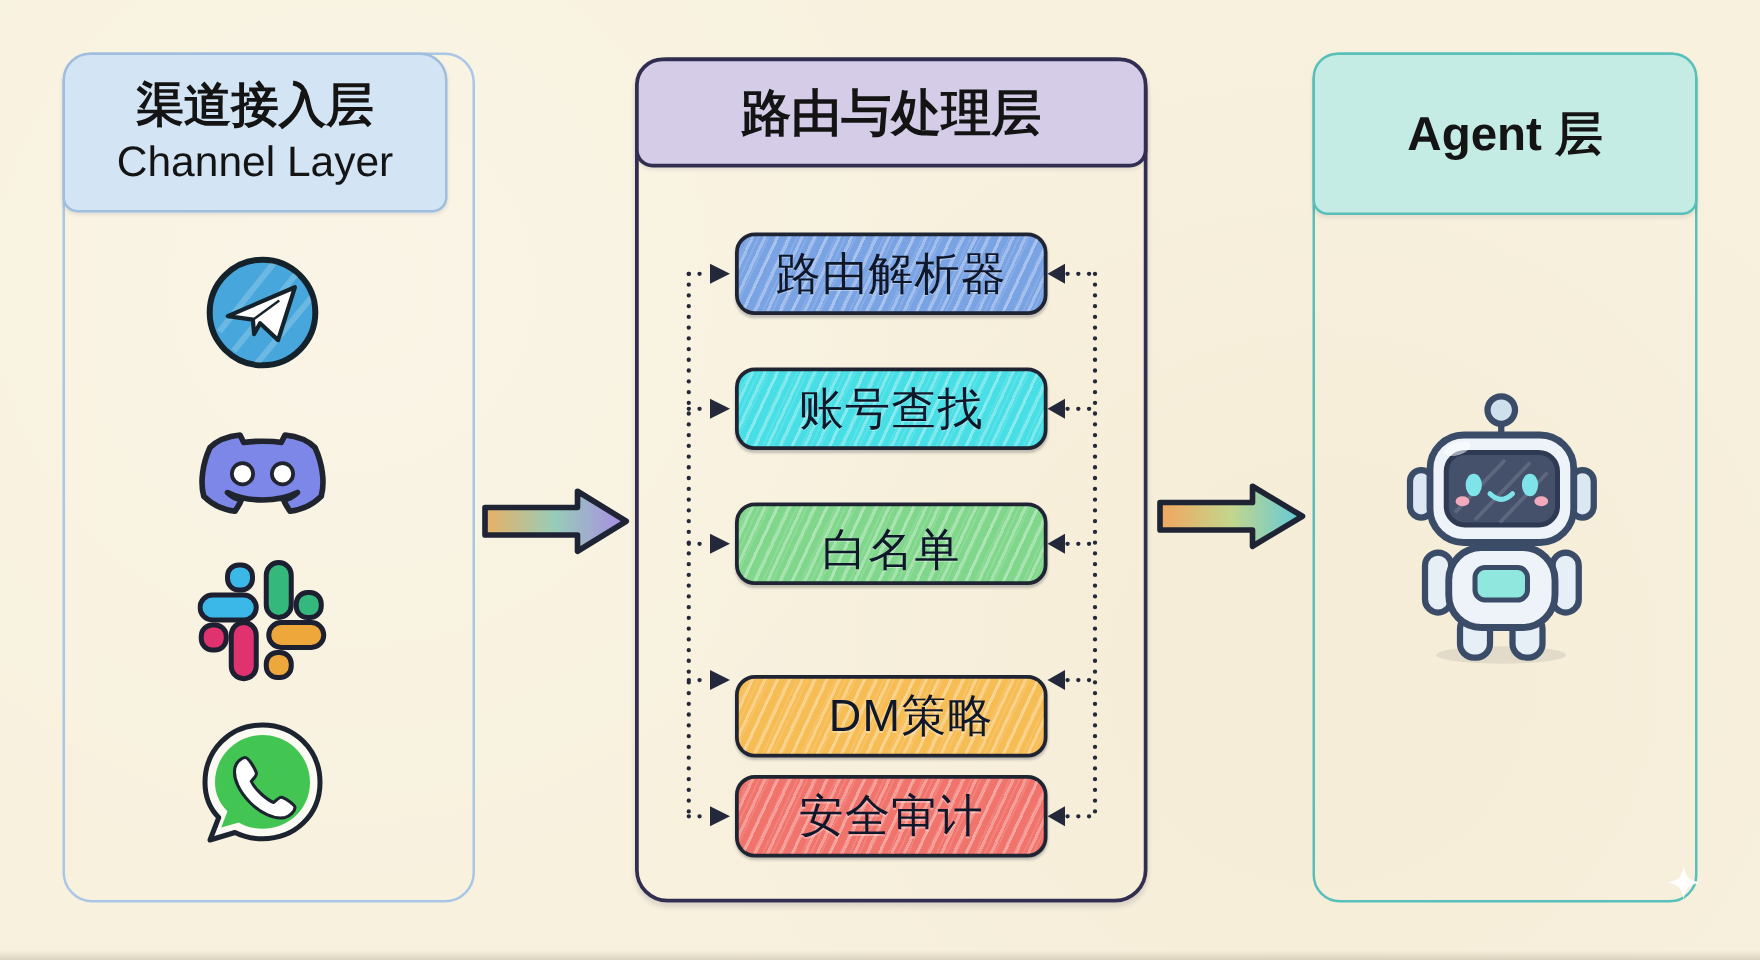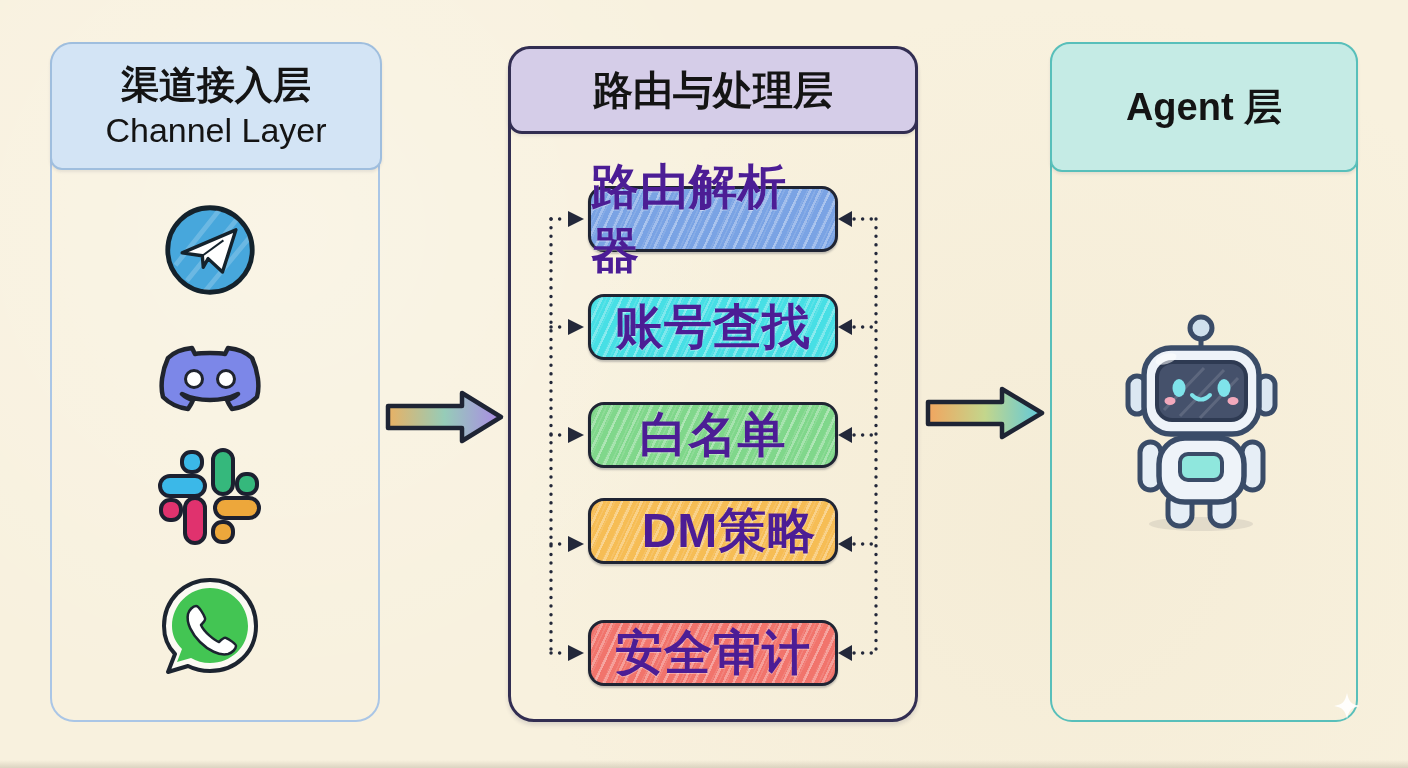--- a/index.html
+++ b/index.html
@@ -22,21 +22,21 @@
 
   
   .panel { position:absolute; border-radius:24px; background:transparent; }
   .panel-header {
     position:absolute; display:flex; flex-direction:column;
     align-items:center; justify-content:center;
     color:#141414; text-align:center;
     box-shadow:0 2px 3px rgba(60,60,90,.10);
   }
   #channel-panel { left:50px; top:42px; width:330px; height:680px; border:2.5px solid #aac6e6; }
-  #channel-header { left:50px; top:42px; width:332px; height:128px;
+  #channel-header { left:50px; top:42px; width:308px; height:128px;
     border:2.5px solid #9fbede; border-radius:22px 22px 12px 12px; }
   #channel-header .t1 { font-size:38px; font-weight:600; line-height:1.3; }
   #channel-header .t2 { font-size:34px; font-weight:500; line-height:1.2; }
 
   #routing-panel { left:508px; top:46px; width:410px; height:676px; border:3px solid #322e52; border-radius:26px; box-shadow:0 3px 4px rgba(50,46,82,.15); }
   #routing-header { left:508px; top:46px; width:410px; height:88px;
     border:3px solid #322e52; border-radius:22px 22px 14px 14px;
     font-size:40px; font-weight:600; }
 
   #agent-panel { left:1050px; top:42px; width:308px; height:680px; border:2.5px solid #58bfba; border-radius:22px; }
@@ -59,21 +59,21 @@
     display:flex; align-items:center; justify-content:center;
     box-shadow:0 2px 2px rgba(31,36,51,.25);
   }
   .module::after {
     content:""; position:absolute; inset:0; border-radius:12px; pointer-events:none;
     background:
       repeating-linear-gradient(115deg, rgba(255,255,255,.30) 0 2.5px, rgba(255,255,255,0) 2.5px 9px),
       repeating-linear-gradient(295deg, rgba(255,255,255,.10) 0 1.5px, rgba(255,255,255,0) 1.5px 7px);
   }
   .module span {
-    position:relative; z-index:2; font-size:48px; font-weight:700; color:#4c1d95;
+    position:relative; z-index:2; font-size:36px; font-weight:400; color:#0f172a;
     letter-spacing:1px; text-shadow:0 1px 0 rgba(255,255,255,.35);
   }
 
   
   #overlay { position:absolute; left:0; top:0; width:1408px; height:768px; pointer-events:none; z-index:5; }
   .robot-wrap { position:absolute; left:1104px; top:292px; width:200px; height:260px; }
 </style>
 </head>
 <body>
 
@@ -136,24 +136,24 @@
   <div class="panel-header paper-tex" id="routing-header" style="background: rgb(213, 205, 232);">
     <div>路由与处理层</div>
   </div>
 
   <div class="module" style="top: 186px; background: rgb(122, 163, 228);">
     <span>路由解析器</span>
   </div>
   <div class="module" style="top: 294px; background: rgb(71, 223, 229); text-align: right;">
     <span>账号查找</span>
   </div>
-  <div class="module" style="top: 402px; background: rgb(128, 215, 139);">
+  <div class="module" style="top: 402px; background: rgb(128, 215, 139); align-items: flex-end;">
     <span>白名单</span>
   </div>
-  <div class="module" style="top: 498px; background: rgb(246, 189, 85); padding-left: 32px;">
+  <div class="module" style="top: 540px; background: rgb(246, 189, 85); padding-left: 32px;">
     <span>DM策略</span>
   </div>
   <div class="module" style="top: 620px; background: rgb(241, 116, 108);">
     <span>安全审计</span>
   </div>
 
   <div class="panel" id="agent-panel"></div>
   <div class="panel-header paper-tex" id="agent-header" style="background: rgb(197, 235, 229);">
     <div>Agent 层</div>
   </div>

